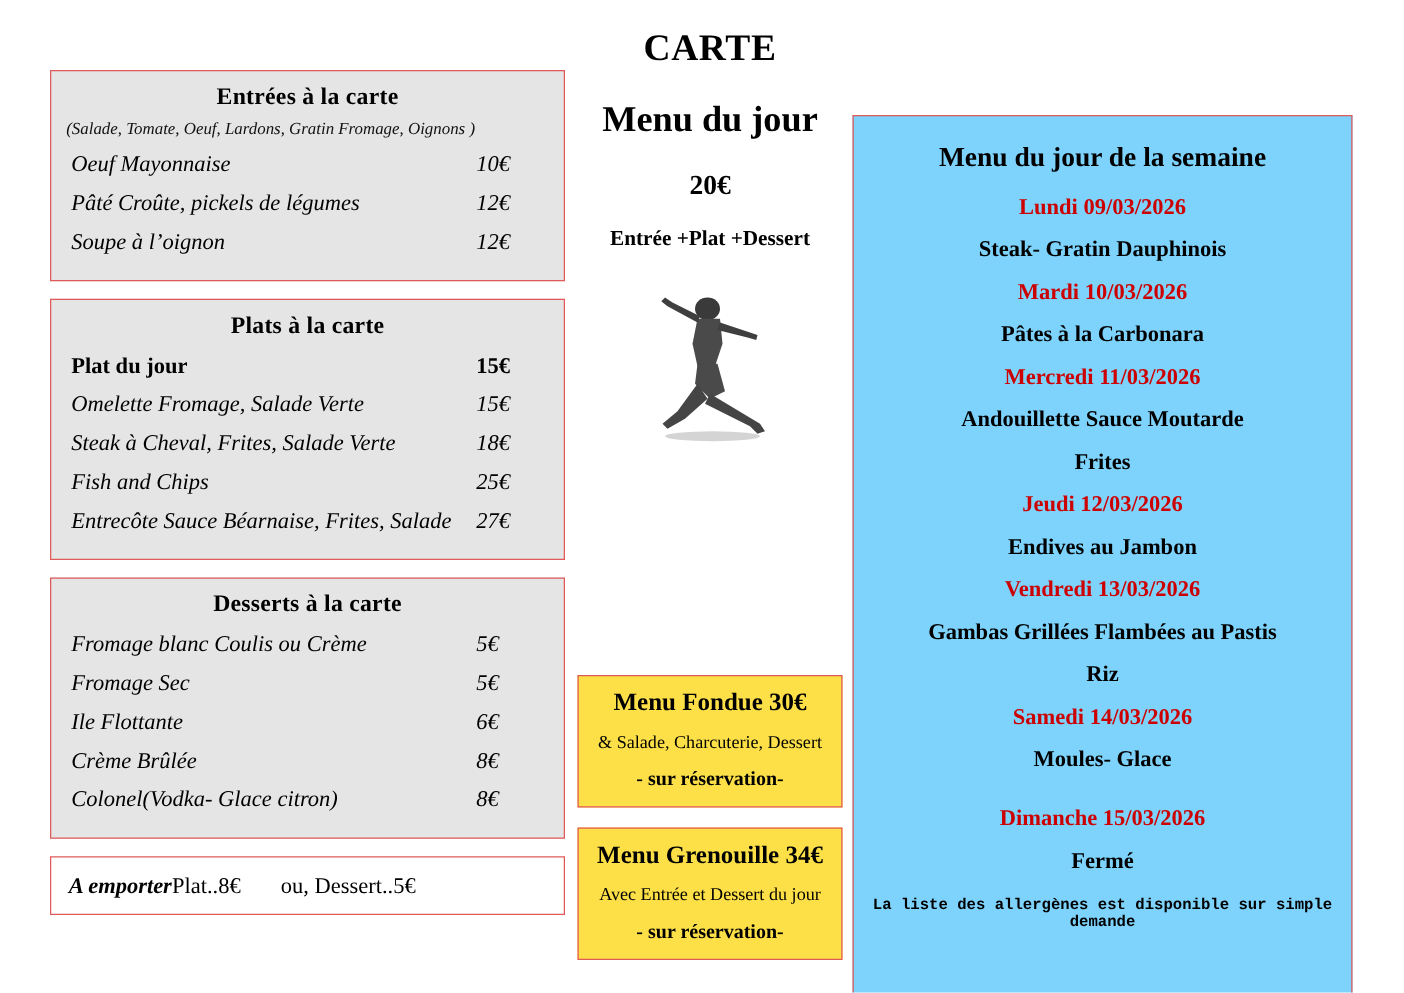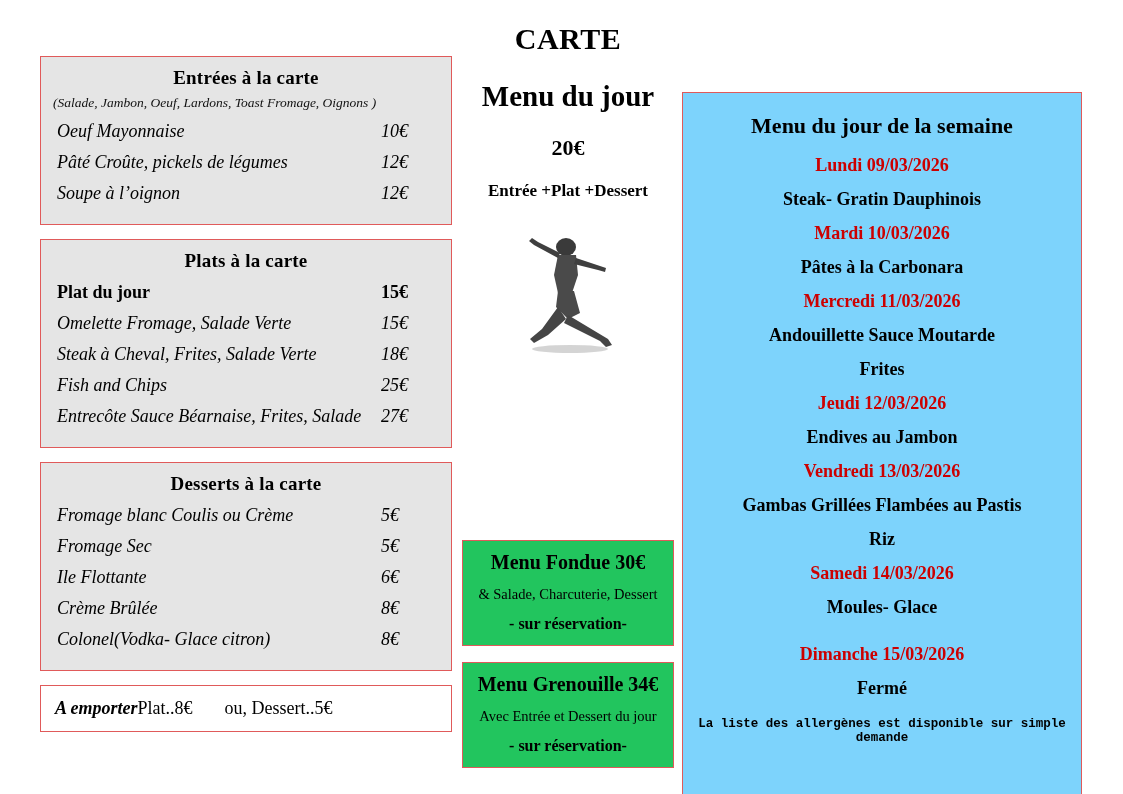--- a/index.html
+++ b/index.html
@@ -130,21 +130,21 @@
     height: 130px;
   }
   .center-box {
     position: absolute;
     left: 462px;
     width: 212px;
     border: 1px solid #e05a5a;
     box-sizing: border-box;
     text-align: center;
     padding: 10px 6px 12px 6px;
-    background: #22c55e;
+    background: #fde047;
   }
   #fondue-box { top: 540px; }
   #grenouille-box { top: 662px; }
   .cb-title {
     font-size: 20px;
     font-weight: bold;
     margin-bottom: 12px;
   }
   .cb-sub {
     font-size: 14.5px;
@@ -196,21 +196,21 @@
 </head>
 <body>
 
 <div class="page">
 
   <div class="left-col">
 
     <div class="box">
       <div class="box-title">Entrées à la carte</div>
 
-      <div class="sub-note">(Salade, Jambon, Oeuf, Lardons, Toast Fromage, Oignons )</div>
+      <div class="sub-note">(Salade, Tomate, Oeuf, Lardons, Gratin Fromage, Oignons )</div>
 
       <div class="row">
         <span class="name name-col">Oeuf Mayonnaise</span>
         <span class="price price-col">10€</span>
       </div>
       <div class="row">
         <span class="name name-col">Pâté Croûte, pickels de légumes</span>
         <span class="price price-col">12€</span>
       </div>
       <div class="row">

